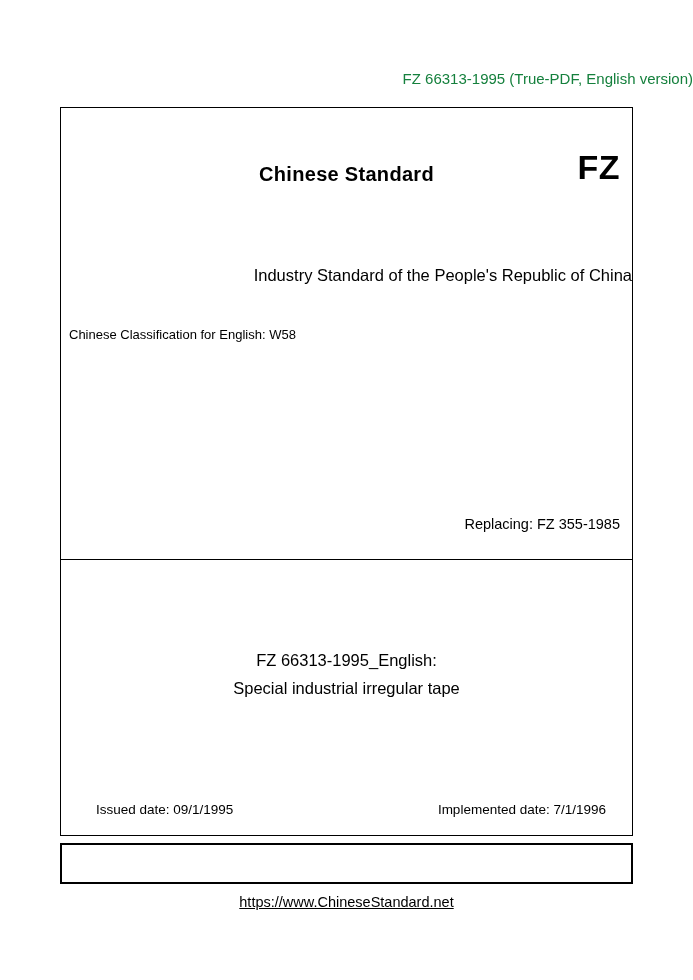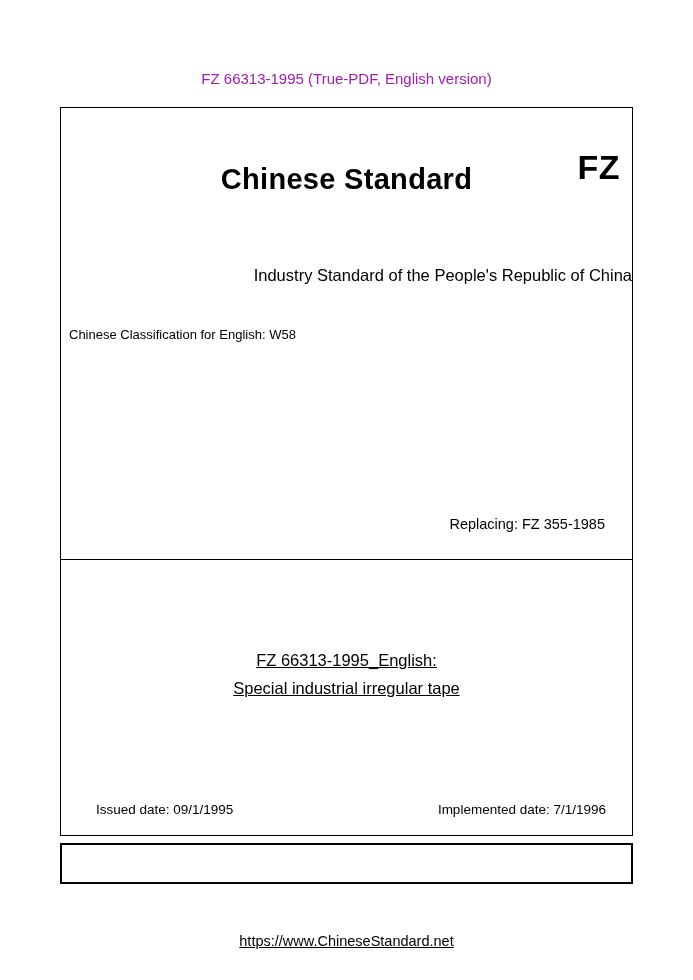--- a/index.html
+++ b/index.html
@@ -19,23 +19,23 @@
     width: 693px;
     height: 980px;
     position: relative;
     box-sizing: border-box;
   }
   .doc-header {
     position: absolute;
     top: 70px;
     left: 0;
     width: 693px;
-    text-align: center;
+    text-align: right;
     font-size: 15px;
-    color: #a21caf;
+    color: #15803d;
   }
   .cover-box {
     position: absolute;
     left: 60px;
     top: 107px;
     width: 573px;
     border: 1px solid #000;
     box-sizing: border-box;
   }
   .upper-section {
@@ -47,21 +47,21 @@
   .title-row {
     position: relative;
     height: 110px;
   }
   .main-title {
     position: absolute;
     left: 0;
     right: 0;
     top: 55px;
     text-align: center;
-    font-size: 29px;
+    font-size: 20px;
     font-weight: bold;
     letter-spacing: 0.3px;
   }
   .fz-logo {
     position: absolute;
     right: 12px;
     top: 40px;
     font-size: 34px;
     font-weight: bold;
     letter-spacing: 0.5px;
@@ -83,40 +83,39 @@
   .std-number {
     position: absolute;
     right: 12px;
     top: 305px;
     font-size: 29px;
     font-weight: bold;
     letter-spacing: 0.2px;
   }
   .replacing {
     position: absolute;
-    right: 27px;
+    right: 12px;
     top: 408px;
     font-size: 14.5px;
   }
   .lower-section {
     position: relative;
     height: 275px;
   }
   .english-title {
     position: absolute;
     left: 0;
     right: 0;
     top: 86px;
     text-align: center;
     font-size: 16.5px;
     line-height: 28px;
   }
   .english-title div {
     display: block;
-    text-decoration: underline;
   }
   .issued-date {
     position: absolute;
     left: 35px;
     bottom: 18px;
     font-size: 13.5px;
   }
   .implemented-date {
     position: absolute;
     right: 26px;
@@ -135,21 +134,20 @@
   }
   .site-link {
     position: absolute;
     top: 894px;
     left: 0;
     width: 693px;
     text-align: center;
     font-size: 14.5px;
     color: #000;
     text-decoration: underline;
-    margin-top: 39px;
   }
 </style>
 </head>
 <body>
 
 <div class="page">
 
   <div class="doc-header">FZ 66313-1995 (True-PDF, English version)</div>
 
   <div class="cover-box">

